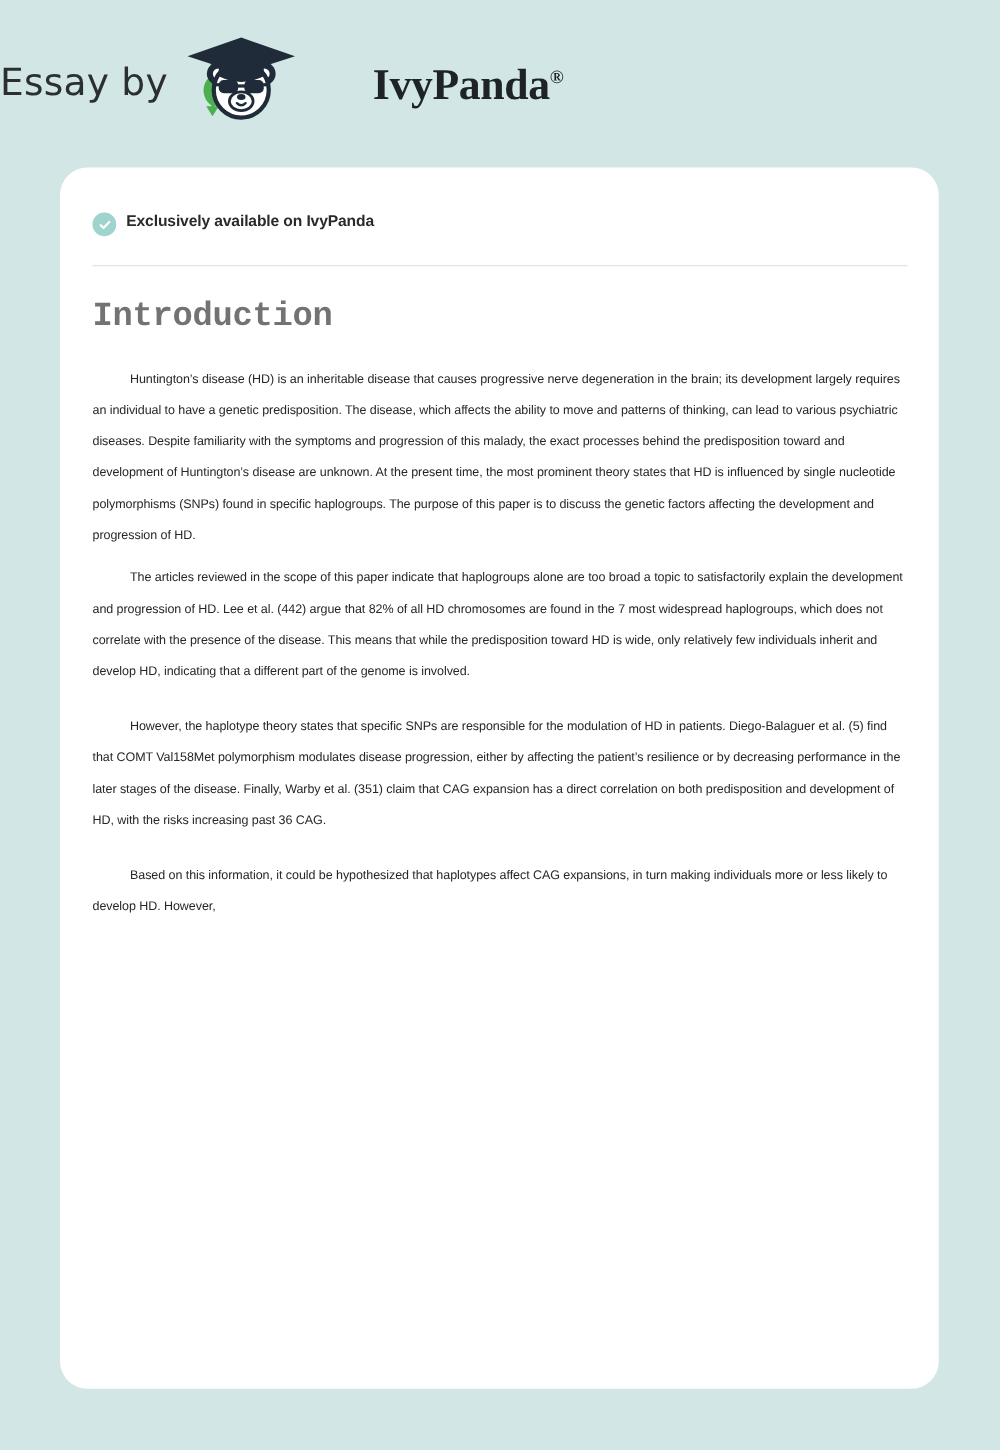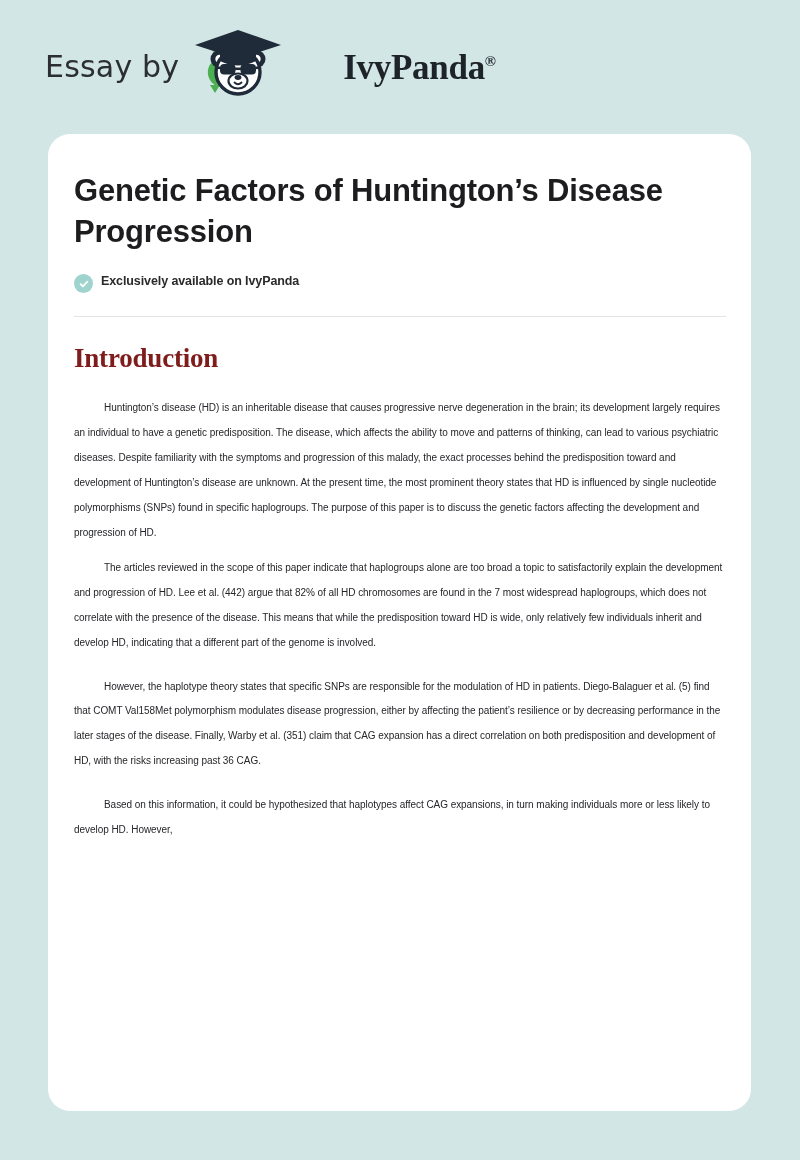--- a/index.html
+++ b/index.html
@@ -14,21 +14,20 @@
     background: #d3e6e6;
     font-family: "Liberation Sans", sans-serif;
     -webkit-font-smoothing: antialiased;
   }
 
   
   .site-header {
     height: 134px;
     display: flex;
     align-items: center;
-    padding-left: 45px;
   }
 
   .brand-row {
     display: flex;
     align-items: center;
     gap: 14px;
   }
 
   .essay-by {
     font-family: "DejaVu Sans", sans-serif;
@@ -118,24 +117,24 @@
   }
 
   .divider {
     height: 1px;
     background: #e3e3e3;
     width: 100%;
     margin-bottom: 26px;
   }
 
   h2.section-head {
-    font-family: Liberation Serif, serif;
+    font-family: Liberation Mono, monospace;
     font-size: 27px;
     font-weight: bold;
-    color: #7f1d1d;
+    color: #737373;
     letter-spacing: -0.2px;
     margin-bottom: 22px;
     line-height: 1.15;
   }
 
   p.body-par {
     font-family: "Liberation Sans Narrow", "Liberation Sans", sans-serif;
     font-size: 10px;
     line-height: 24.9px;
     color: #25262a;
@@ -196,21 +195,20 @@
     <span class="wordmark">
       <span>IvyPanda</span><span class="reg">®</span>
     </span>
 
   </div>
 </header>
 
 <main class="paper-card">
   <div class="card-inner">
 
-    <h1 class="doc-title">Genetic Factors of Huntington’s Disease Progression</h1>
 
     <div class="excl-badge">
       <span class="check-circle">
         <svg width="12" height="12" viewBox="0 0 12 12" xmlns="http://www.w3.org/2000/svg">
           <path d="M2.6 6.2 L4.8 8.4 L9.4 3.6" fill="none" stroke="#ffffff" stroke-width="1.8" stroke-linecap="round" stroke-linejoin="round"></path>
         </svg>
       </span>
       <span class="excl-text">Exclusively available on IvyPanda</span>
     </div>
 

